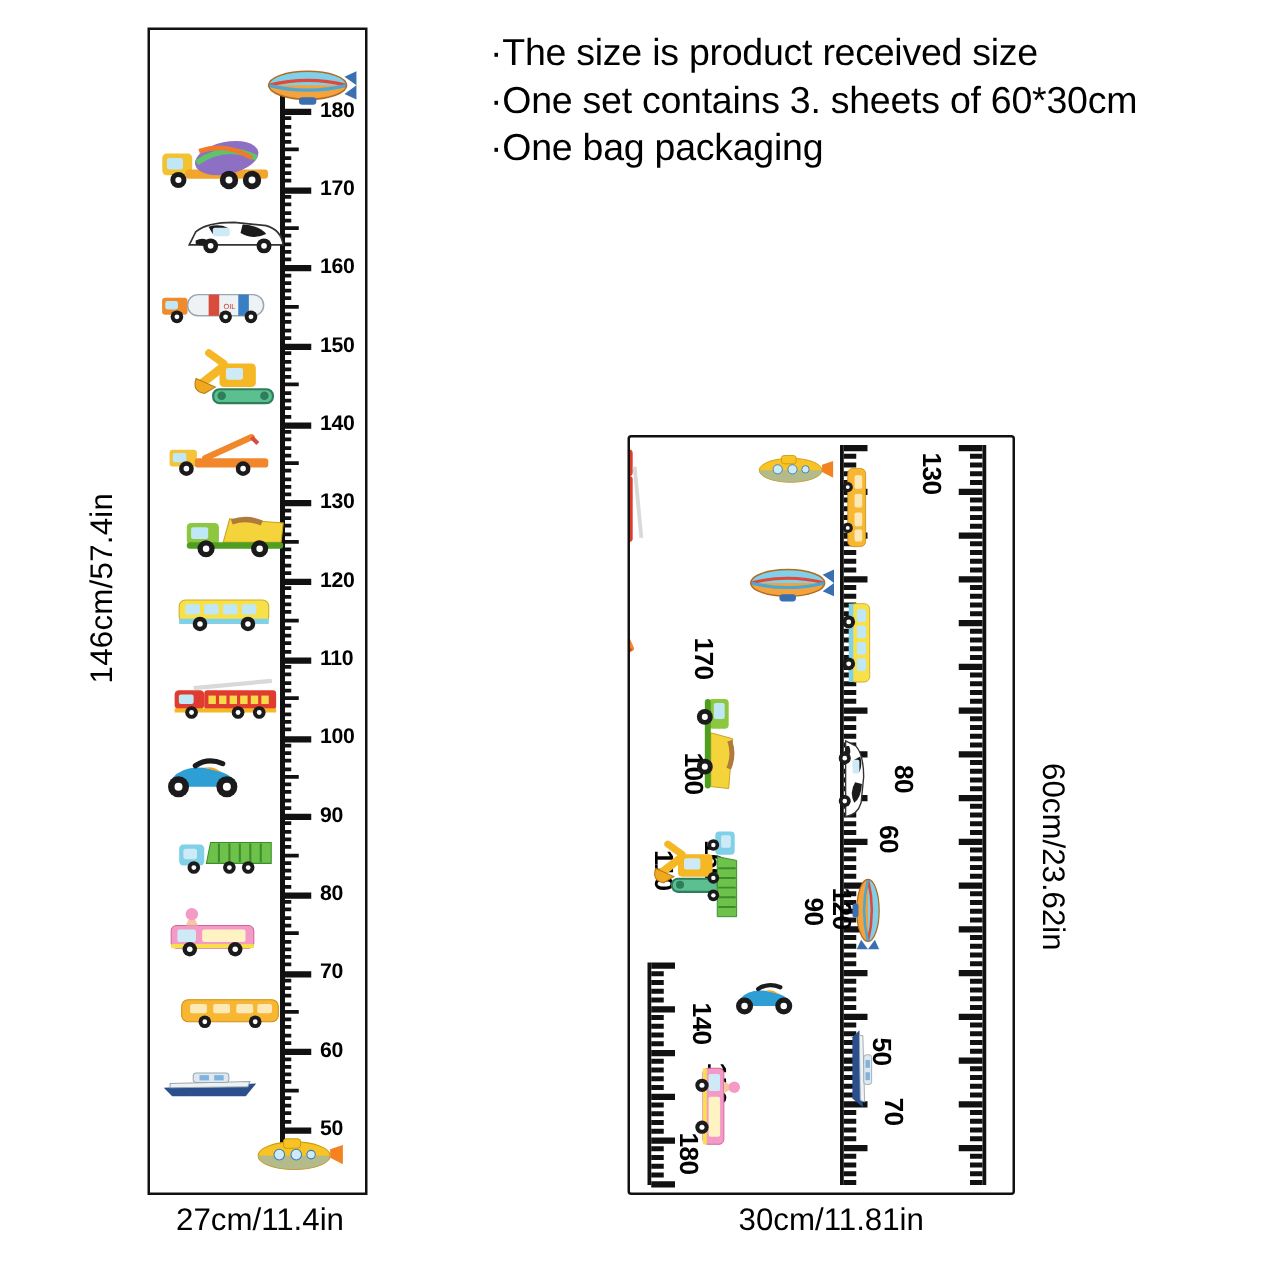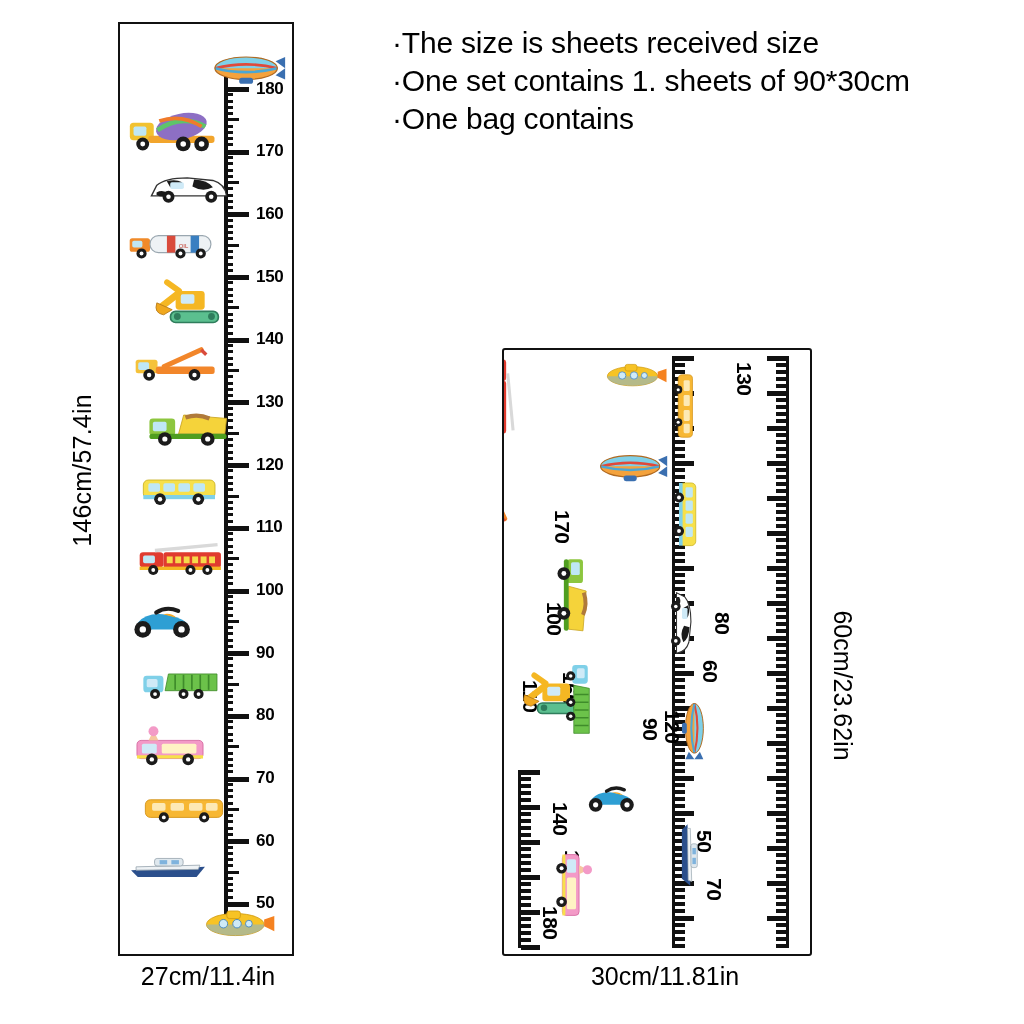--- a/index.html
+++ b/index.html
@@ -491,23 +491,23 @@
       </div>
     </div>
 </div>
 
 <div class="abs" id="left-dim-vert">
   <span>146cm/57.4in</span>
 </div>
 <div class="abs" id="left-dim-bottom">27cm/11.4in</div>
 
 <div class="abs" id="spec-text">
-    <div class="bullet-line">·The size is sheets received size</div>
-    <div class="bullet-line">·One set contains 1. sheets of 90*30cm</div>
-    <div class="bullet-line">·One bag contains</div>
+    <div class="bullet-line">·The size is product received size</div>
+    <div class="bullet-line">·One set contains 3. sheets of 60*30cm</div>
+    <div class="bullet-line">·One bag packaging</div>
   </div>
 
 <div class="abs" id="right-panel">
   <div id="rp-rulers">
       <div class="rp-strip rp-spine" style="left: 168px; top: 6px; height: 592px;"></div>
       <div class="rp-t" style="top: 6px; width: 19px; height: 5px; left: 171px;"></div>
       <div class="rp-t" style="top: 13px; width: 10px; height: 4px; left: 171px;"></div>
       <div class="rp-t" style="top: 20px; width: 10px; height: 4px; left: 171px;"></div>
       <div class="rp-t" style="top: 27px; width: 10px; height: 4px; left: 171px;"></div>
       <div class="rp-t" style="top: 34px; width: 10px; height: 4px; left: 171px;"></div>

